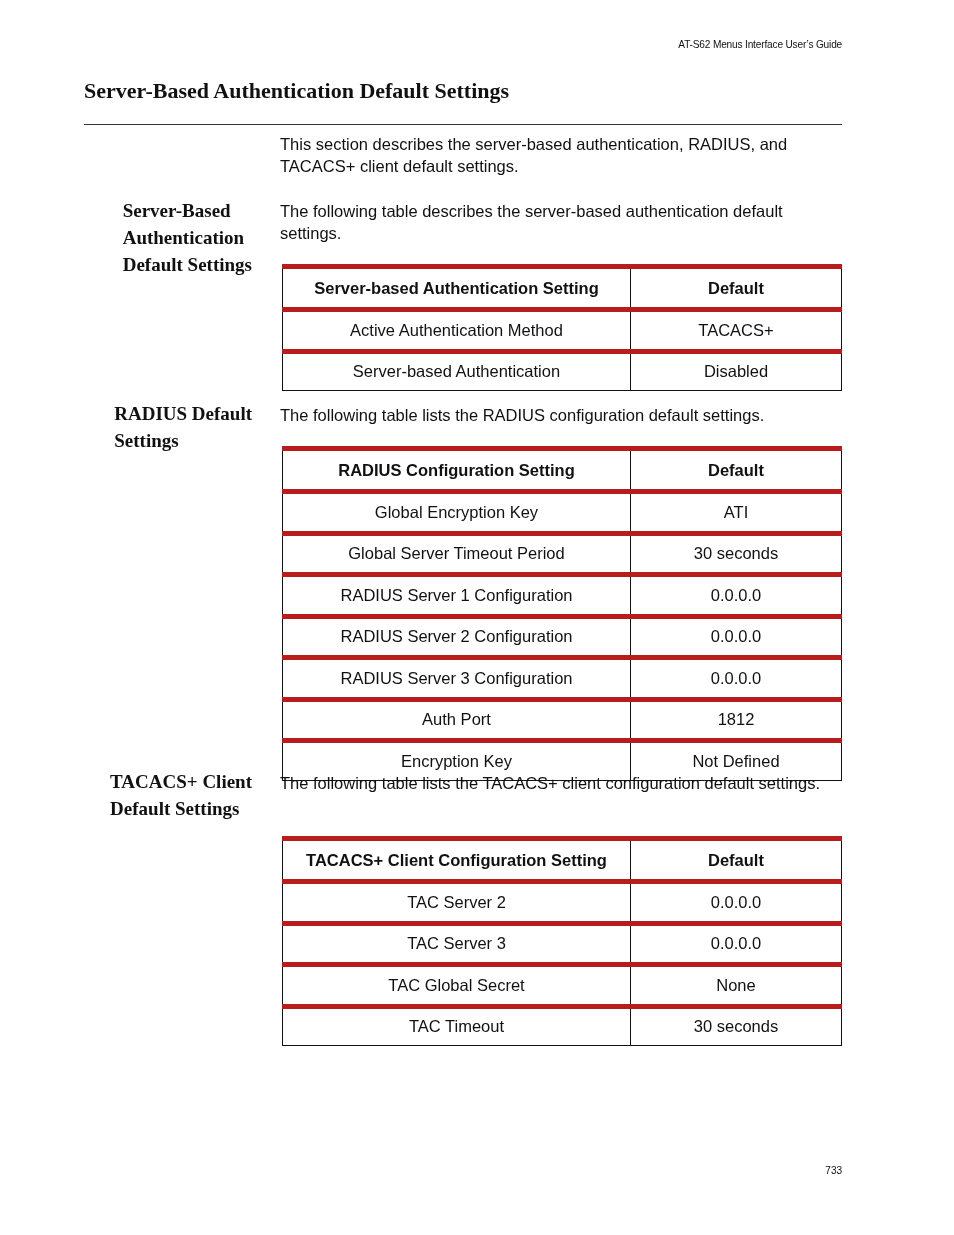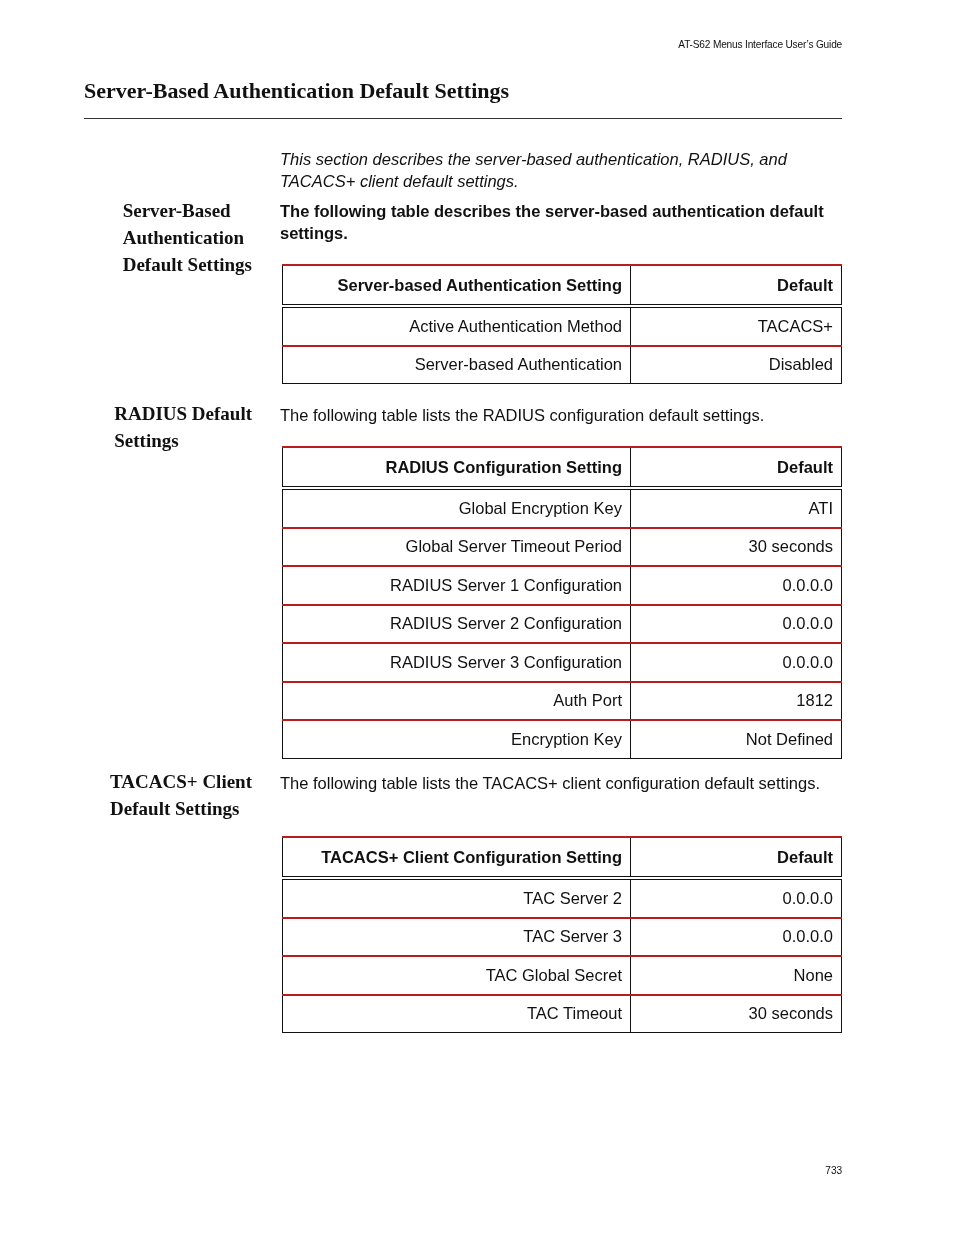--- a/index.html
+++ b/index.html
@@ -12,61 +12,61 @@
       font-family: "Liberation Sans", sans-serif; font-size: 11.5px;
       letter-spacing: -0.2px; transform: scaleX(0.88); transform-origin: right center;
     }
     .page-number {
       position: absolute; top: 1164px; right: 112px;
       font-size: 11.5px; transform: scaleX(0.88); transform-origin: right center;
     }
     .page-title {
       position: absolute; left: 84px; top: 78px; width: 758px;
       font-family: "Liberation Serif", serif; font-weight: bold; font-size: 22px;
-      padding-bottom: 14px; border-bottom: 1px solid #333;
+      padding-bottom: 20px; border-bottom: 1px solid #333;
       margin: 0;
     }
     .side-heading {
       position: absolute; right: 702px; text-align: left;
       font-family: "Liberation Serif", serif; font-weight: bold; font-size: 19px;
       line-height: 27px; margin: 0;
     }
     .body-text {
       position: absolute; left: 280px; width: 560px;
       font-size: 16.5px; line-height: 22px; margin: 0;
     }
     table.settings {
       position: absolute; left: 282px; width: 560px;
       border-collapse: collapse; font-size: 16.5px;
       border: 1px solid #111;
     }
     table.settings th, table.settings td {
       border-left: 1px solid #111; border-right: 1px solid #111;
-      border-top: 2px solid #b91c1c;
-      text-align: right; padding: 0 8px; height: 36.5px; vertical-align: middle;
+      border-top: 5px solid #b91c1c;
+      text-align: center; padding: 0 8px; height: 36.5px; vertical-align: middle;
       font-weight: normal;
     }
     table.settings th { font-weight: bold; height: 38px; border-bottom: 4px double #111; }
     table.settings td.col1, table.settings th.col1 { width: 331px; }
   </style>
 </head>
 <body>
 
 <div class="running-header">AT-S62 Menus Interface User’s Guide</div>
 
 <h1 class="page-title">Server-Based Authentication Default Settings</h1>
 
-<p class="body-text" style="top:148px;font-style:italic;">This section describes the server-based authentication, RADIUS, and TACACS+ client default settings.</p>
+<p class="body-text" style="top:133px;">This section describes the server-based authentication, RADIUS, and TACACS+ client default settings.</p>
 
 <h2 class="side-heading" style="top:197px;">
   <span>Server-Based</span><br>
   <span>Authentication</span><br>
   <span>Default Settings</span>
 </h2>
-<p class="body-text" style="top:200px;font-weight:bold;">The following table describes the server-based authentication default settings.</p>
+<p class="body-text" style="top:200px;">The following table describes the server-based authentication default settings.</p>
 <table class="settings" style="top:264px;">
   <thead>
     <tr>
       <th class="col1">Server-based Authentication Setting</th>
       <th>Default</th>
     </tr>
   </thead>
   <tbody>
     <tr>
       <td class="col1">Active Authentication Method</td>

